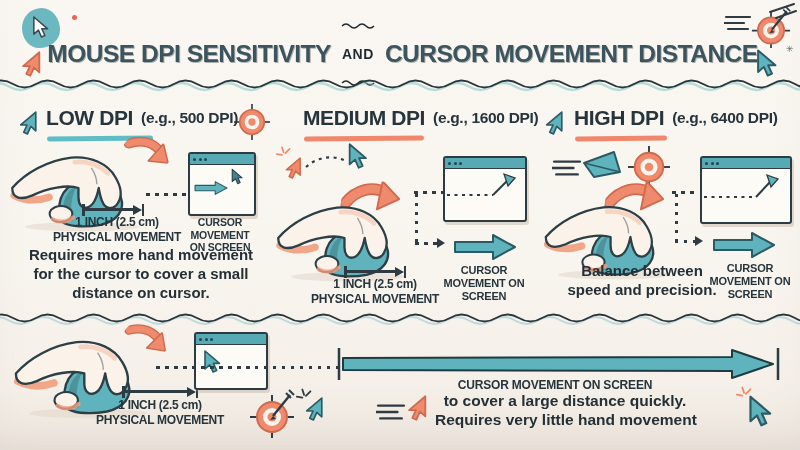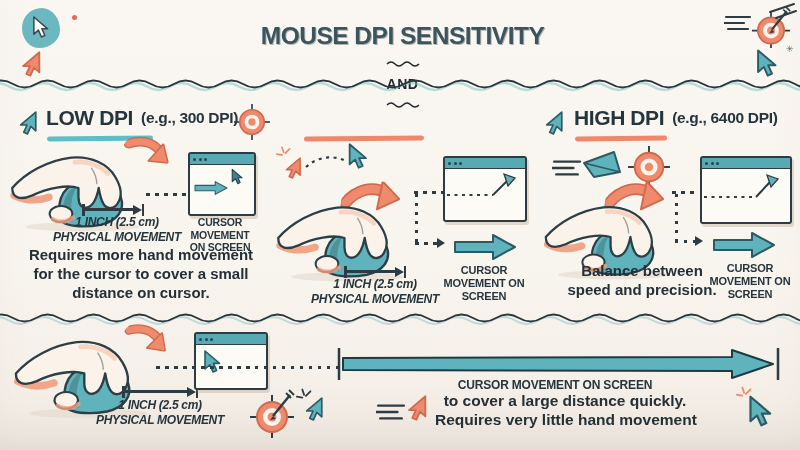--- a/index.html
+++ b/index.html
@@ -8,24 +8,24 @@
     font-family:"Liberation Sans",sans-serif;color:var(--text,#26343c);
     box-shadow:inset 0 -40px 70px -50px rgba(120,100,90,.28);}
   .abs{position:absolute;}
   svg{display:block;overflow:visible;}
 
   
   .blob{position:absolute;left:22px;top:8px;width:38px;height:40px;background:var(--teal,#5fb3bc);
     border-radius:52% 48% 55% 45%/50% 55% 45% 50%;opacity:.92;}
   .blob svg{position:absolute;left:9px;top:7px;}
   .red-dot{position:absolute;left:72px;top:15px;width:5px;height:5px;border-radius:50%;background:#e0685e;}
-  .title-row{position:absolute;left:55px;right:50px;top:22px;display:flex;align-items:center;justify-content:center;gap:10px;flex-direction:column;}
+  .title-row{position:absolute;left:55px;right:50px;top:22px;display:flex;align-items:center;justify-content:center;gap:10px;}
   .title-part{font-size:24.5px;font-weight:bold;letter-spacing:-.5px;white-space:nowrap;color:#3c545d;
     text-shadow:1px 1px 0 rgba(31,46,51,.35);}
-  .conj{display:flex;flex-direction:column;align-items:center;gap:11px;}
+  .conj{display:flex;flex-direction:column;align-items:center;gap:19px;}
   .conj .and{font-size:14px;font-weight:bold;color:#1f2a30;letter-spacing:.5px;line-height:1;}
   .wave{position:absolute;left:-10px;}
 
   
   .col{position:absolute;}
   .col-head{position:absolute;display:flex;align-items:center;gap:8px;white-space:nowrap;}
   .heading{font-size:21px;font-weight:bold;letter-spacing:-.4px;color:#26343c;}
   .example{font-size:15.5px;font-weight:600;letter-spacing:-.3px;color:#26343c;}
   .underline{position:absolute;height:4.5px;border-radius:3px;transform:rotate(-.6deg);}
   .col-low .underline{background:var(--underline-low,#5fbdc5);}
@@ -48,21 +48,21 @@
 
   
   .measure{position:absolute;display:flex;align-items:center;height:13px;}
   .measure .tick{width:2.5px;height:12px;background:var(--ink,#2e3b42);}
   .measure .mline{flex:1;height:2.5px;background:var(--ink,#2e3b42);}
   .measure .mhead{width:0;height:0;border-left:9px solid var(--ink,#2e3b42);
     border-top:5.5px solid transparent;border-bottom:5.5px solid transparent;}
 
   .phys-label{position:absolute;text-align:center;font-size:12px;font-weight:bold;
     letter-spacing:-.3px;line-height:1.22;color:#26343c;}
-  .phys-label span{display:block;font-style:italic;}
+  .phys-label span{display:block;}
   .screen-label{position:absolute;text-align:center;font-size:10.5px;font-weight:bold;
     letter-spacing:-.2px;line-height:1.2;color:#26343c;}
   .desc{position:absolute;text-align:center;font-size:15px;font-weight:700;line-height:1.25;color:#242f36;}
 
   
   .sum-screen-label{position:absolute;text-align:center;font-size:12px;font-weight:bold;letter-spacing:-.2px;color:#26343c;}
   .sum-desc{position:absolute;text-align:center;font-size:15.5px;font-weight:700;line-height:1.22;color:#242f36;}
   .sum-desc span{display:block;white-space:nowrap;}
   .gear-dot{position:absolute;font-size:9px;color:#5a6b70;}
 </style>
@@ -152,20 +152,21 @@
     <span class="title-part">MOUSE DPI SENSITIVITY</span>
     <span class="conj">
       <svg width="34" height="6">
           <path d="M1,4 q4,-4 8,0 t8,0 t8,0 t8,0" fill="none" stroke="#1f2a30" stroke-width="1.5"></path>
         </svg>
       <span class="and">AND</span>
       <svg width="34" height="6">
           <path d="M1,3 q4,-4 8,0 t8,0 t8,0 t8,0" fill="none" stroke="#1f2a30" stroke-width="1.5"></path>
         </svg>
     </span>
+    <span class="title-part">CURSOR MOVEMENT DISTANCE</span>
   </div>
 
   <svg class="abs" style="left:724px;top:14px" width="28" height="18">
       <use href="#sym-speed-lines"></use>
     </svg>
   <svg class="abs" style="left:750px;top:6px" width="42" height="42">
       <use href="#sym-target-dart"></use>
     </svg>
   <svg class="abs" style="left:754px;top:48px" width="25" height="30">
     <use href="#sym-cursor" fill="var(--teal,#5fb3bc)" stroke="var(--teal-dark,#2c5a64)"></use>
@@ -182,21 +183,21 @@
     <path class="w-echo" fill="none" stroke="#7fc2c9" stroke-width="2.5" opacity=".55" transform="translate(-4,2.5)" d="M0,8 q11.5,-7 23,0 q11.5,7 23,0 q11.5,-7 23,0 q11.5,7 23,0 q11.5,-7 23,0 q11.5,7 23,0 q11.5,-7 23,0 q11.5,7 23,0 q11.5,-7 23,0 q11.5,7 23,0 q11.5,-7 23,0 q11.5,7 23,0 q11.5,-7 23,0 q11.5,7 23,0 q11.5,-7 23,0 q11.5,7 23,0 q11.5,-7 23,0 q11.5,7 23,0 q11.5,-7 23,0 q11.5,7 23,0 q11.5,-7 23,0 q11.5,7 23,0 q11.5,-7 23,0 q11.5,7 23,0 q11.5,-7 23,0 q11.5,7 23,0 q11.5,-7 23,0 q11.5,7 23,0 q11.5,-7 23,0 q11.5,7 23,0 q11.5,-7 23,0 q11.5,7 23,0 q11.5,-7 23,0 q11.5,7 23,0 q11.5,-7 23,0 q11.5,7 23,0 q11.5,-7 23,0 q11.5,7 23,0"></path>
     <path class="w-main" fill="none" stroke="#2a363c" stroke-width="2" d="M0,8 q11.5,-7 23,0 q11.5,7 23,0 q11.5,-7 23,0 q11.5,7 23,0 q11.5,-7 23,0 q11.5,7 23,0 q11.5,-7 23,0 q11.5,7 23,0 q11.5,-7 23,0 q11.5,7 23,0 q11.5,-7 23,0 q11.5,7 23,0 q11.5,-7 23,0 q11.5,7 23,0 q11.5,-7 23,0 q11.5,7 23,0 q11.5,-7 23,0 q11.5,7 23,0 q11.5,-7 23,0 q11.5,7 23,0 q11.5,-7 23,0 q11.5,7 23,0 q11.5,-7 23,0 q11.5,7 23,0 q11.5,-7 23,0 q11.5,7 23,0 q11.5,-7 23,0 q11.5,7 23,0 q11.5,-7 23,0 q11.5,7 23,0 q11.5,-7 23,0 q11.5,7 23,0 q11.5,-7 23,0 q11.5,7 23,0 q11.5,-7 23,0 q11.5,7 23,0 q11.5,-7 23,0 q11.5,7 23,0"></path>
   </svg>
 
   <section class="col col-low" style="left:0;top:96px;width:272px;height:216px">
     <svg class="abs" style="left:18px;top:14px;transform:scaleX(-1)" width="21" height="26">
       <use href="#sym-cursor" fill="var(--teal,#5fb3bc)" stroke="var(--teal-dark,#2c5a64)"></use>
       </svg>
     <div class="col-head" style="left:46px;top:10px">
       <span class="heading">LOW DPI</span>
-      <span class="example">(e.g., 300 DPI)</span>
+      <span class="example">(e.g., 500 DPI)</span>
     </div>
     <div class="underline" style="left:47px;top:40px;width:106px"></div>
     <svg class="abs" style="left:234px;top:8px" width="36" height="36">
         <use href="#sym-target"></use>
       </svg>
 
     <svg class="abs" style="left:10px;top:46px" width="148" height="92">
         <use href="#sym-hand-mouse"></use>
       </svg>
     <svg class="abs" style="left:126px;top:40px;transform:rotate(38deg)" width="46" height="28">
@@ -228,20 +229,24 @@
         <span class="tick"></span>
     </div>
     <div class="phys-label" style="left:52px;top:119px;width:130px">
       <span>1 INCH (2.5 cm)</span>
       <span>PHYSICAL MOVEMENT</span>
     </div>
     <div class="desc" style="left:20px;top:150px;width:242px">Requires more hand movement for the cursor to cover a small distance on cursor.</div>
   </section>
 
   <section class="col col-med" style="left:272px;top:96px;width:272px;height:216px">
+    <div class="col-head" style="left:31px;top:10px">
+      <span class="heading">MEDIUM DPI</span>
+      <span class="example">(e.g., 1600 DPI)</span>
+    </div>
     <div class="underline" style="left:32px;top:40px;width:120px"></div>
 
     <svg class="abs" style="left:4px;top:50px" width="17" height="11">
         <use href="#sym-sparkle" stroke="var(--salmon,#ef8a6c)"></use>
       </svg>
     <svg class="abs" style="left:12px;top:60px;transform:scaleX(-1)" width="19" height="24">
       <use href="#sym-cursor" fill="var(--salmon,#ef8a6c)" stroke="var(--salmon-dark,#cf6a4e)"></use>
       </svg>
     <svg class="abs" style="left:32px;top:56px" width="44" height="18">
       <path d="M2,15 C14,4 30,3 42,9" fill="none" stroke="var(--ink,#2e3b42)" stroke-width="2.2" stroke-dasharray="3,4.5"></path>

